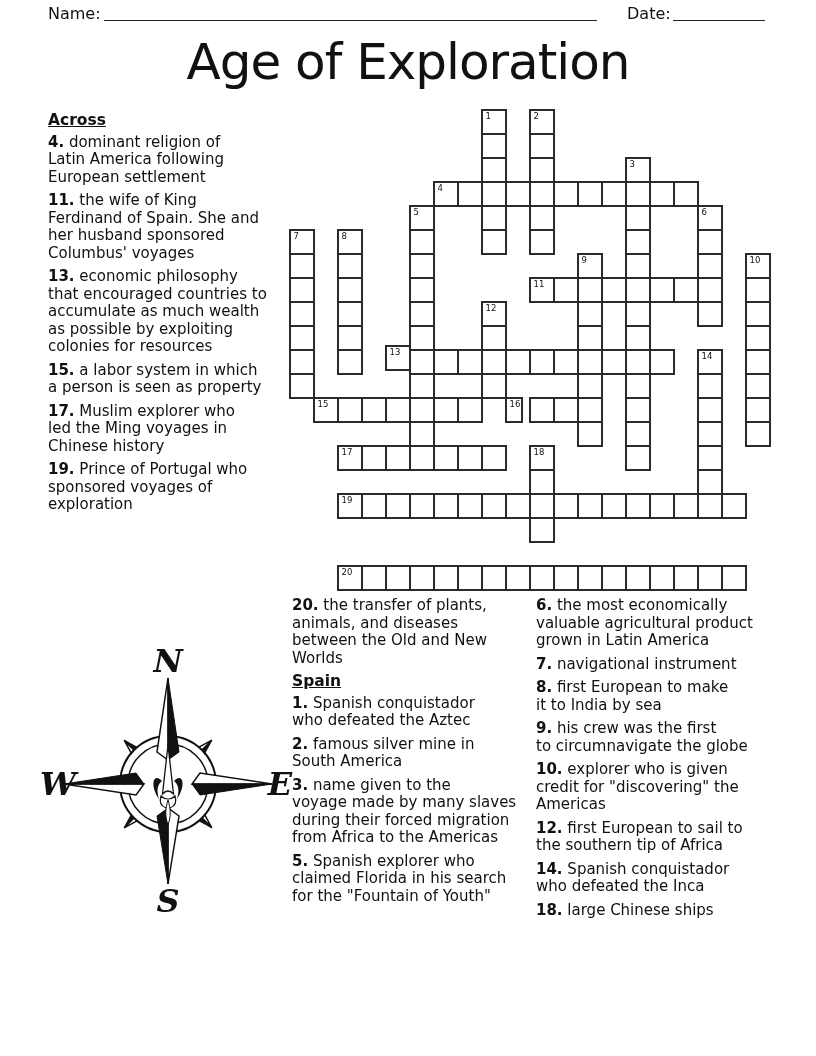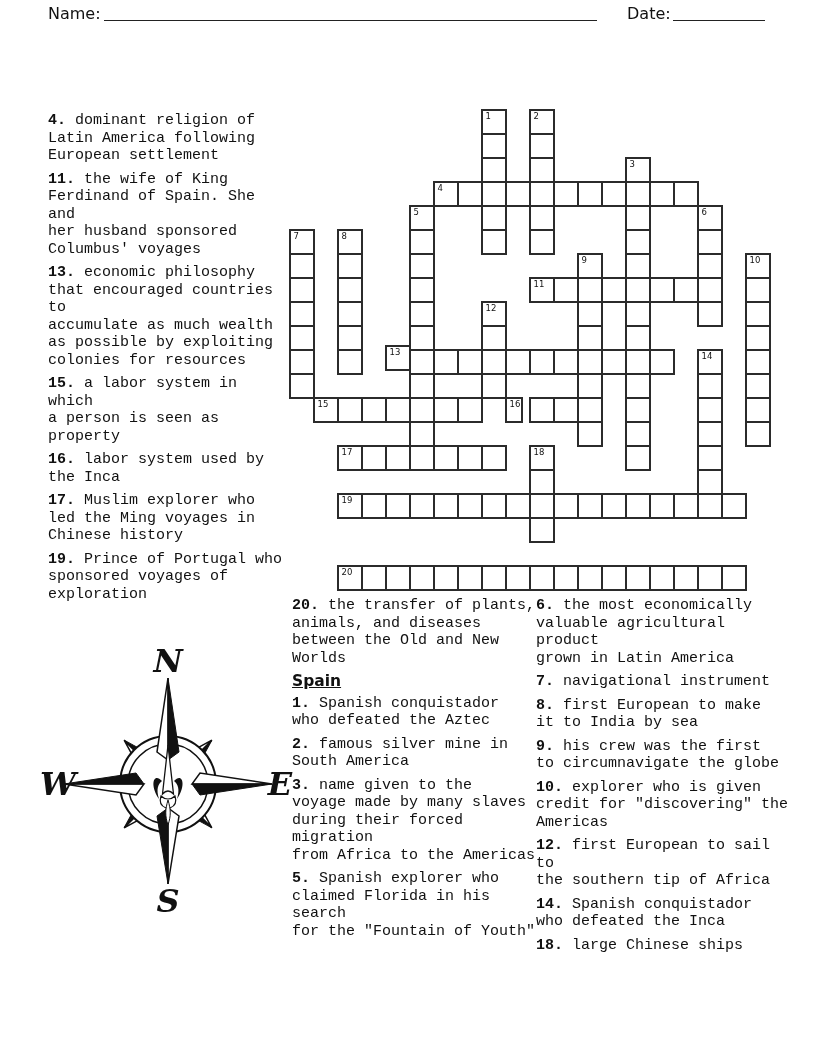--- a/index.html
+++ b/index.html
@@ -8,21 +8,21 @@
     font-family:"DejaVu Sans","Liberation Sans",sans-serif;color:#111;overflow:hidden;
   }
   
   .hdr-label{position:absolute;top:4px;font-size:16px;}
   .hdr-line{position:absolute;top:20px;border-bottom:1.5px solid #222;height:0;}
   
   .title{position:absolute;top:33px;left:0;width:100%;text-align:center;
          font-size:50px;letter-spacing:-1px;font-weight:400;}
   
   .clues{position:absolute;font-size:15px;line-height:17.5px;}
-  .clue{margin-bottom:6px;font-family:Liberation Mono, monospace;}
+  .clue{margin-bottom:6px;}
   .clue .num{font-weight:bold;}
   .clue .txt{white-space:pre-line;}
   .clue-heading{font-weight:bold;text-decoration:underline;font-size:15.5px;margin-bottom:4px;}
   
   #grid{position:absolute;left:0;top:0;}
   .cell{position:absolute;box-sizing:border-box;border:2px solid #2b2b2b;background:#fff;}
   .cell .cnum{position:absolute;top:1px;left:2.5px;font-size:8.5px;line-height:9px;color:#111;}
   
   .compass{position:absolute;left:38px;top:612px;}
   .compass text{font-family:"DejaVu Serif","Liberation Serif",serif;font-weight:bold;font-style:italic;}
@@ -30,38 +30,38 @@
 </head>
 <body>
 
 <div class="page">
 
   <div class="hdr-label" style="left:48px;">Name:</div>
   <div class="hdr-line" style="left:104px;width:493px;"></div>
   <div class="hdr-label" style="left:627px;">Date:</div>
   <div class="hdr-line" style="left:673px;width:92px;"></div>
 
+  <div class="title">Age of Exploration</div>
 
   <div class="clues" id="clues-left" style="left:48px;top:112px;width:238px;">
+      <div class="clue-heading">Across</div>
       <div class="clue"><span class="num">4.</span> <span class="txt">dominant religion of
 Latin America following
 European settlement</span></div>
       <div class="clue"><span class="num">11.</span> <span class="txt">the wife of King
 Ferdinand of Spain. She and
 her husband sponsored
 Columbus' voyages</span></div>
       <div class="clue"><span class="num">13.</span> <span class="txt">economic philosophy
 that encouraged countries to
 accumulate as much wealth
 as possible by exploiting
 colonies for resources</span></div>
       <div class="clue"><span class="num">15.</span> <span class="txt">a labor system in which
 a person is seen as property</span></div>
-      <div class="clue"><span class="num">16.</span> <span class="txt">labor system used by
-the Inca</span></div>
       <div class="clue"><span class="num">17.</span> <span class="txt">Muslim explorer who
 led the Ming voyages in
 Chinese history</span></div>
       <div class="clue"><span class="num">19.</span> <span class="txt">Prince of Portugal who
 sponsored voyages of
 exploration</span></div>
     </div>
   <div class="clues" id="clues-middle" style="left:292px;top:597px;width:244px;">
       <div class="clue"><span class="num">20.</span> <span class="txt">the transfer of plants,
 animals, and diseases

